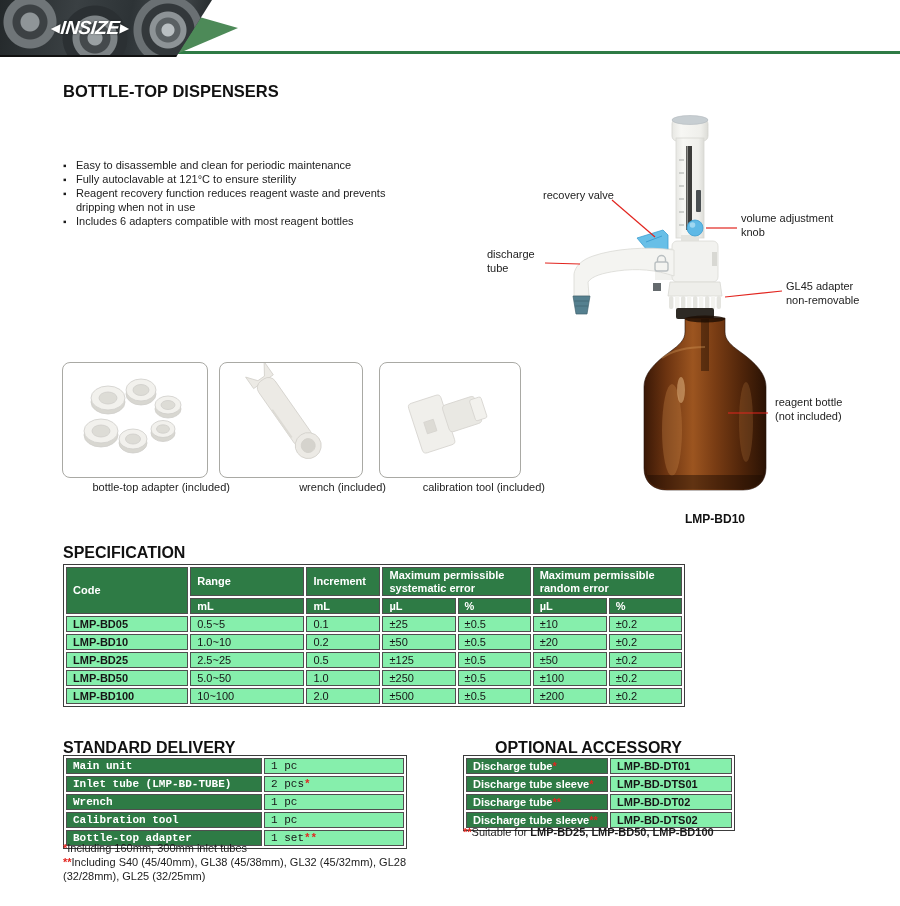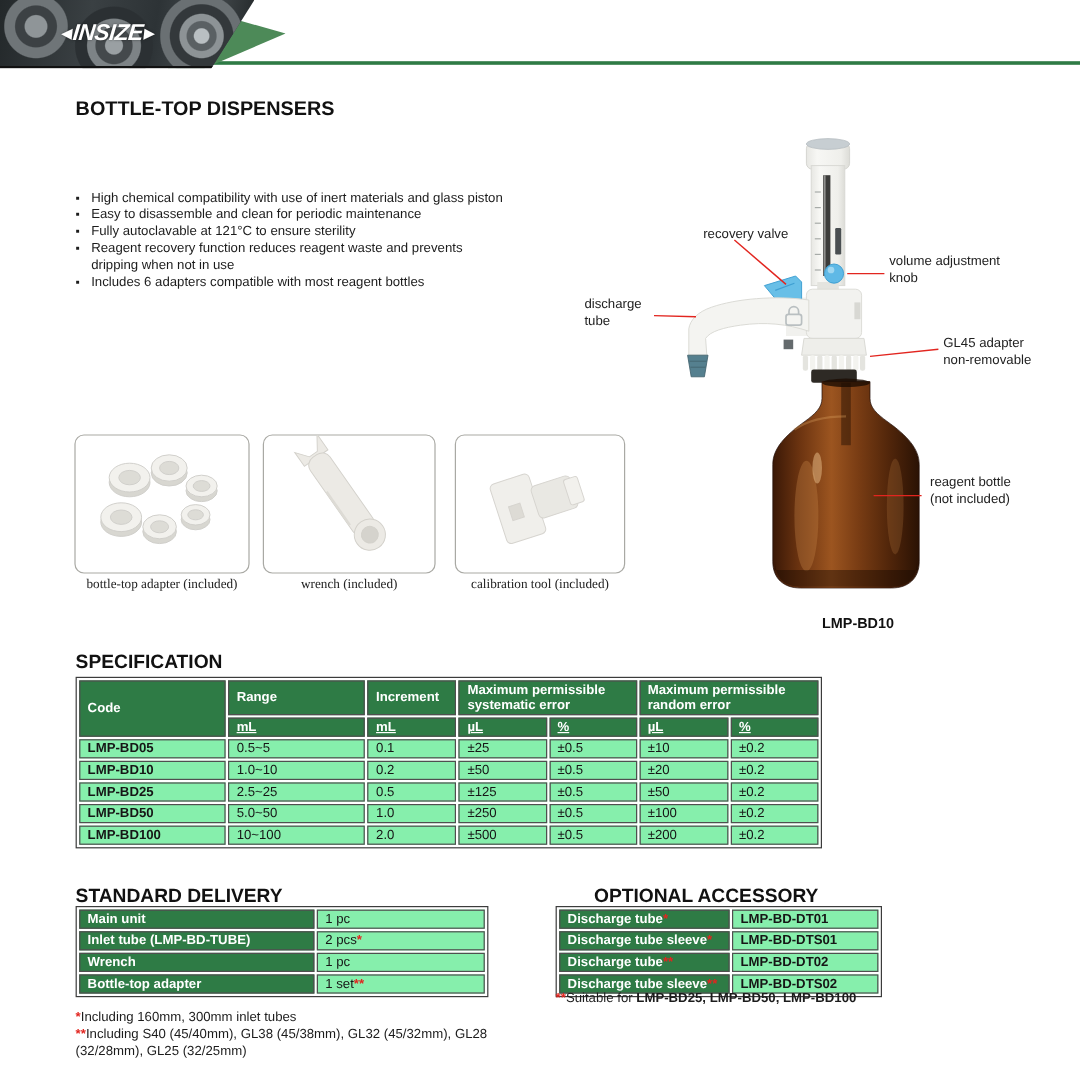--- a/index.html
+++ b/index.html
@@ -33,36 +33,36 @@
   .features li { position:relative; font-size:11px; line-height:13.9px; padding-left:13px; color:#1c1c1c; }
   .features li::before { content:"▪"; position:absolute; left:0; top:0; font-size:10px; }
   .fline { display:block; }
   
   .figure { position:absolute; left:450px; top:90px; width:450px; height:450px; }
   .callout { position:absolute; font-size:11px; line-height:13.5px; color:#222; }
   .model-caption { position:absolute; left:205px; top:422px; width:120px; text-align:center;
     font-size:12px; font-weight:bold; color:#111; }
   
   .acc-box { position:absolute; top:362px; height:116px; border:1px solid #a9a9a4; border-radius:8px; background:#fff; }
-  .acc-caption { position:absolute; top:481px; width:190px; text-align:center; font-size:11px; color:#222;font-family:Liberation Serif, serif; }
+  .acc-caption { position:absolute; top:481px; width:190px; text-align:right; font-size:11px; color:#222; }
   
   .sec-heading { position:absolute; font-size:16px; font-weight:bold; color:#111; }
   
   table.tbl { border-collapse:separate; border-spacing:2px; background:#fff; border:1px solid #3c3c3c; table-layout:fixed; }
   .tbl th, .tbl td { border:1px solid #4f4f4f; font-size:11px; padding:1px 6px; text-align:left; vertical-align:middle; overflow:hidden; white-space:nowrap; }
   .th-green { background:#2e7b45; color:#ffffff; font-weight:bold; }
   .td-gray { background:#86efac; color:#161616; }
   .b { font-weight:bold; }
   .red { color:#e2251f; font-weight:bold; }
   .spec-table { position:absolute; left:63px; top:564px; width:622px; }
   .spec-table .hrow1 th { height:26px; line-height:12.5px; white-space:normal; }
-  .spec-table .hrow2 th { height:14px;text-decoration:underline; }
+  .spec-table .hrow2 th { height:14px; }
   .spec-table td { height:15px; }
   .sd-table { position:absolute; left:63px; top:755px; width:340px; }
-  .sd-table td, .sd-table th { height:14px; }
+  .sd-table td, .sd-table th { height:14px;font-family:Liberation Mono, monospace; }
   .oa-table { position:absolute; left:463px; top:755px; width:268px; }
   .oa-table td, .oa-table th { height:14px; }
   .notes { position:absolute; font-size:11px; line-height:13.8px; color:#1c1c1c; }
   .notes .fn { display:block; }
   .sd-notes { left:63px; top:842px; width:352px; }
   .sd-notes .fn { display:inline;margin-top:16px; }
   .oa-notes { left:463px; top:826px; width:330px; }
 </style>
 </head>
 <body>
@@ -76,24 +76,20 @@
     <div class="hdr-logo">
       <span class="arr">◀</span>
       <span>INSIZE</span>
       <span class="arr">▶</span>
     </div>
   </div>
 
   <div class="title">BOTTLE-TOP DISPENSERS</div>
 
   <ul class="features">
-    <li>
-        <span class="fline">High chemical compatibility with use of inert materials and glass piston</span>
-        <span class="fline"></span>
-      </li>
     <li>
         <span class="fline">Easy to disassemble and clean for periodic maintenance</span>
         <span class="fline"></span>
       </li>
     <li>
         <span class="fline">Fully autoclavable at 121°C to ensure sterility</span>
         <span class="fline"></span>
       </li>
     <li>
         <span class="fline">Reagent recovery function reduces reagent waste and prevents</span>
@@ -203,21 +199,21 @@
 
       <g stroke="#e2251f" stroke-width="1.2">
         <line x1="162" y1="110" x2="205" y2="147"></line>
         <line x1="256" y1="138" x2="287" y2="138"></line>
         <line x1="95" y1="173" x2="130" y2="174"></line>
         <line x1="275" y1="207" x2="332" y2="201"></line>
         <line x1="278" y1="323" x2="318" y2="323"></line>
       </g>
     </svg>
 
-    <div class="callout" style="left:93px; top:99px; text-align:center; width:70px; white-space:nowrap;margin-left:43px;">
+    <div class="callout" style="left:93px; top:99px; text-align:center; width:70px; white-space:nowrap;">
       <span class="fline">recovery valve</span>
     </div>
     <div class="callout" style="left:291px; top:122px;">
       <span class="fline">volume adjustment</span>
       <span class="fline">knob</span>
     </div>
     <div class="callout" style="left:37px; top:158px;">
       <span class="fline">discharge</span>
       <span class="fline">tube</span>
     </div>
@@ -369,20 +365,24 @@
     </tr>
     <tr>
       <th class="th-green">Inlet tube (LMP-BD-TUBE)</th>
       <td class="td-gray"><span>2 pcs</span><span class="red">*</span></td>
     </tr>
     <tr>
       <th class="th-green">Wrench</th>
       <td class="td-gray"><span>1 pc</span><span class="red"></span></td>
     </tr>
     <tr>
+      <th class="th-green">Calibration tool</th>
+      <td class="td-gray"><span>1 pc</span><span class="red"></span></td>
+    </tr>
+    <tr>
       <th class="th-green">Bottle-top adapter</th>
       <td class="td-gray"><span>1 set</span><span class="red">**</span></td>
     </tr>
   </tbody>
     </table>
   <div class="notes sd-notes">
     <div><span class="red">*</span><span class="fn">Including 160mm, 300mm inlet tubes</span></div>
     <div><span class="red">**</span><span class="fn">Including S40 (45/40mm), GL38 (45/38mm), GL32 (45/32mm), GL28 (32/28mm), GL25 (32/25mm)</span></div>
   </div>
 

